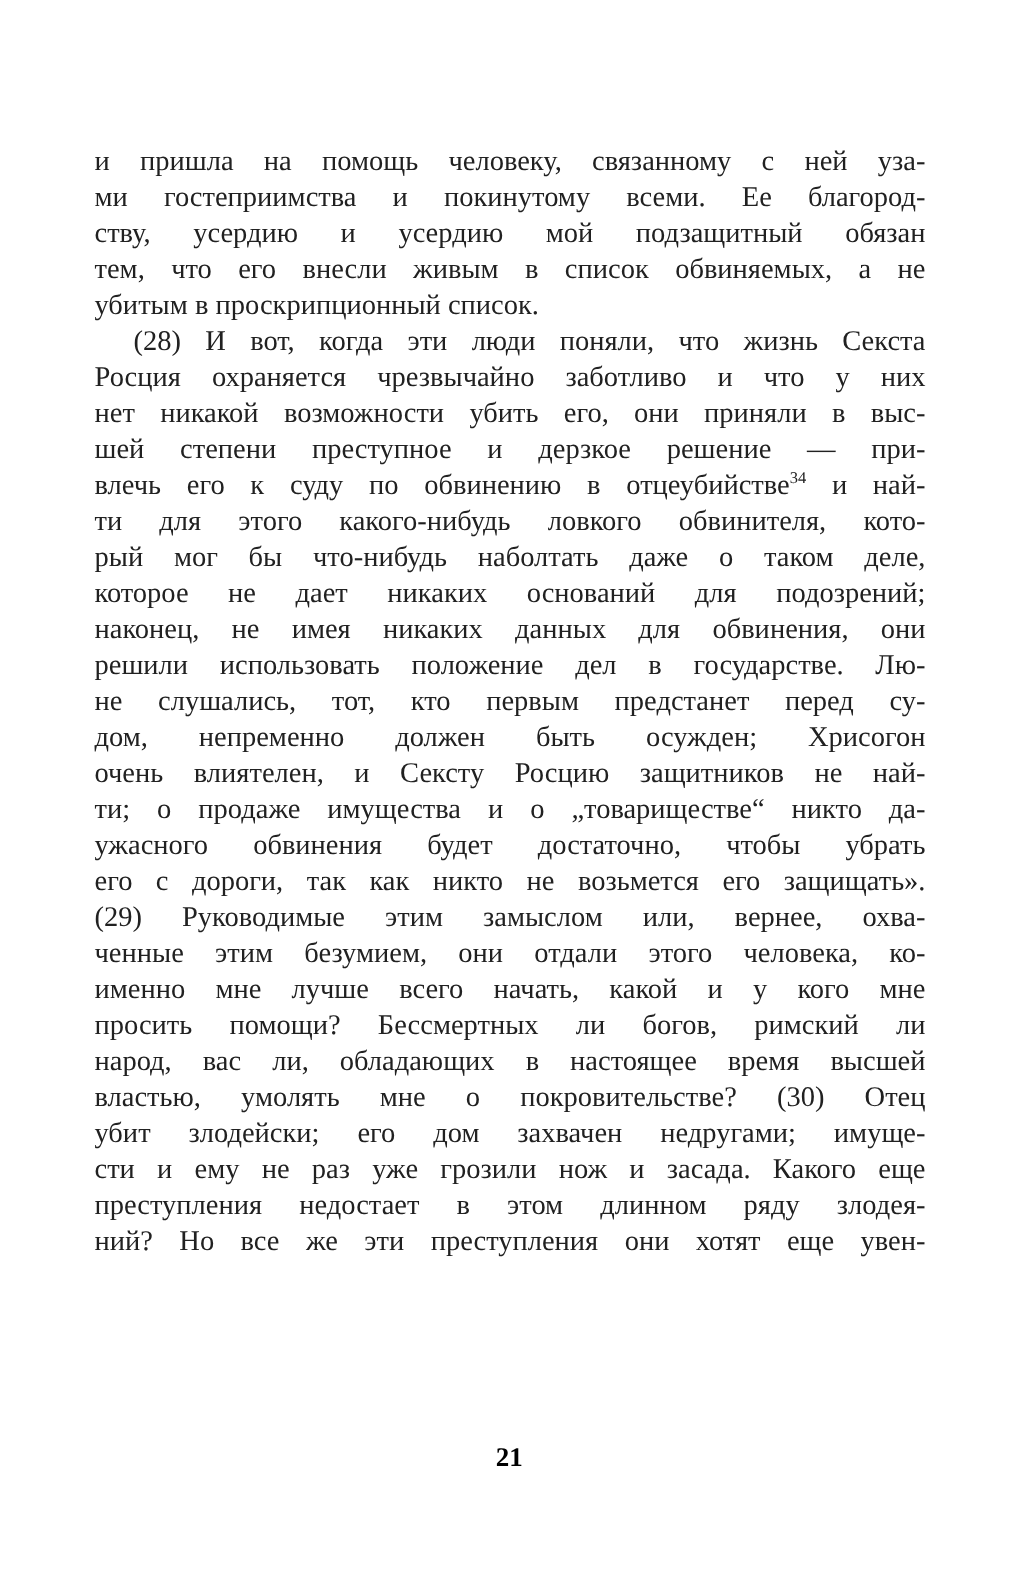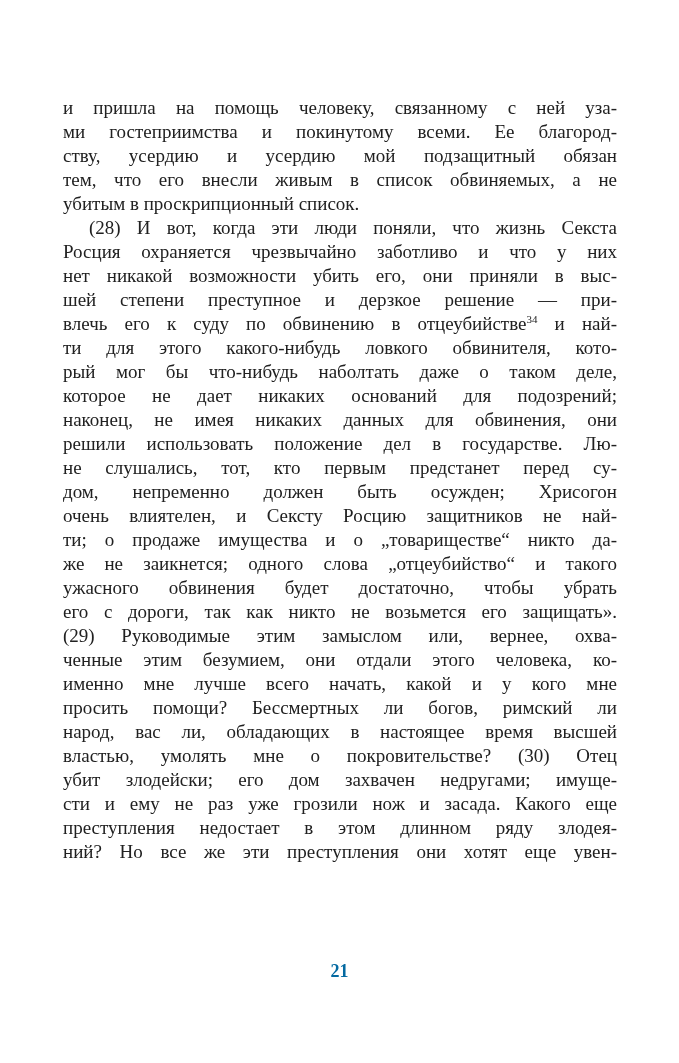--- a/index.html
+++ b/index.html
@@ -42,21 +42,21 @@
   }
   .footer {
     position: absolute;
     top: 961px;
     left: 0;
     width: 679px;
     text-align: center;
     font-family: "Liberation Serif", "DejaVu Serif", serif;
     font-size: 18px;
     font-weight: bold;
-    color: #0369a1;
+    color: #000000;
   }
 </style>
 </head>
 <body>
 
 <div class="page">
   <div class="text-block">
       <div class="line">и пришла на помощь человеку, связанному с ней уза-</div>
       <div class="line">ми гостеприимства и покинутому всеми. Ее благород-</div>
       <div class="line">ству, усердию и усердию мой подзащитный обязан</div>
@@ -69,21 +69,20 @@
       <div class="line"><span>влечь его к суду по обвинению в отцеубийстве</span><sup>34</sup><span> и най-</span></div>
       <div class="line">ти для этого какого-нибудь ловкого обвинителя, кото-</div>
       <div class="line">рый мог бы что-нибудь наболтать даже о таком деле,</div>
       <div class="line">которое не дает никаких оснований для подозрений;</div>
       <div class="line">наконец, не имея никаких данных для обвинения, они</div>
       <div class="line">решили использовать положение дел в государстве. Лю-</div>
       <div class="line">не слушались, тот, кто первым предстанет перед су-</div>
       <div class="line">дом, непременно должен быть осужден; Хрисогон</div>
       <div class="line">очень влиятелен, и Сексту Росцию защитников не най-</div>
       <div class="line">ти; о продаже имущества и о „товариществе“ никто да-</div>
-      <div class="line">же не заикнется; одного слова „отцеубийство“ и такого</div>
       <div class="line">ужасного обвинения будет достаточно, чтобы убрать</div>
       <div class="line">его с дороги, так как никто не возьмется его защищать».</div>
       <div class="line">(29) Руководимые этим замыслом или, вернее, охва-</div>
       <div class="line">ченные этим безумием, они отдали этого человека, ко-</div>
       <div class="line">именно мне лучше всего начать, какой и у кого мне</div>
       <div class="line">просить помощи? Бессмертных ли богов, римский ли</div>
       <div class="line">народ, вас ли, обладающих в настоящее время высшей</div>
       <div class="line">властью, умолять мне о покровительстве? (30) Отец</div>
       <div class="line">убит злодейски; его дом захвачен недругами; имуще-</div>
       <div class="line">сти и ему не раз уже грозили нож и засада. Какого еще</div>

